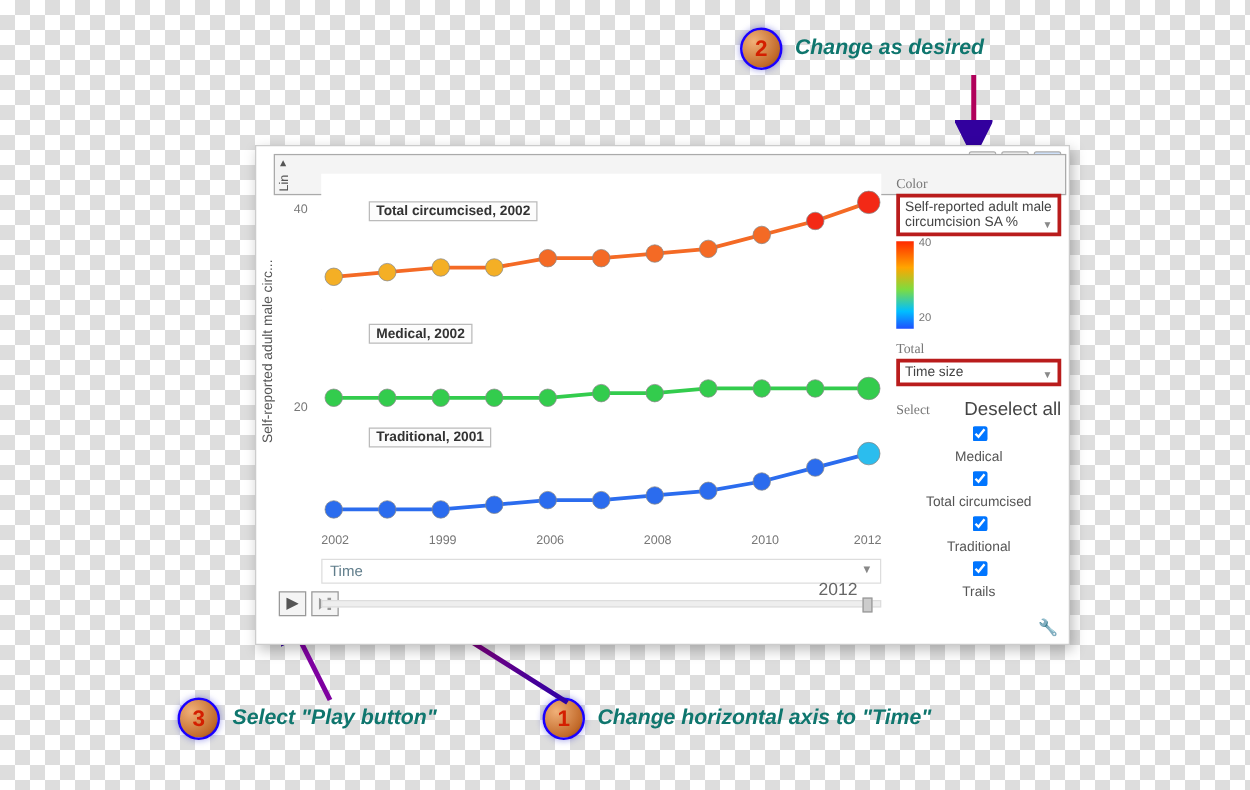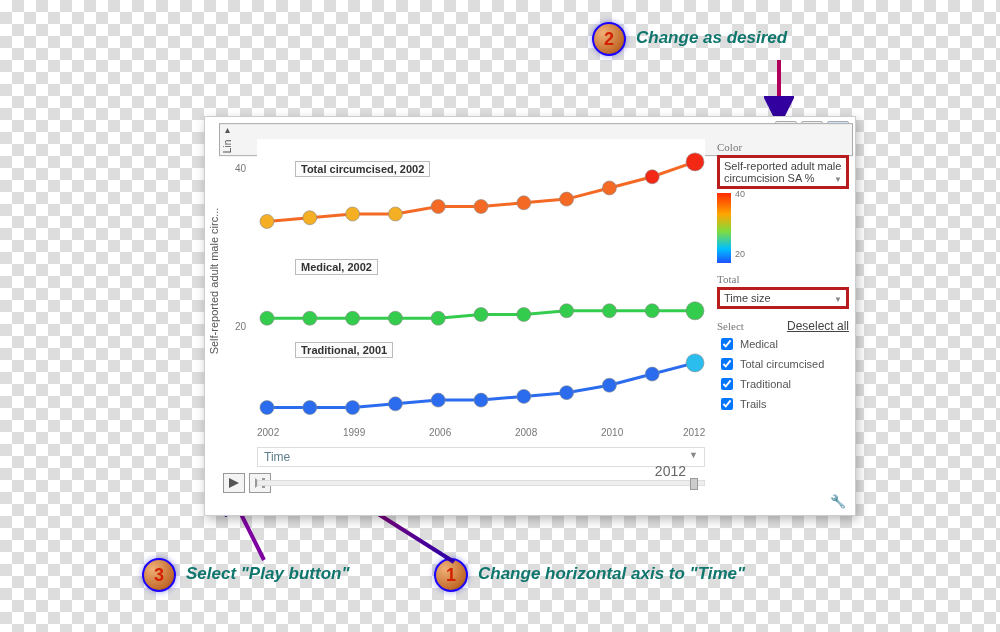--- a/index.html
+++ b/index.html
@@ -109,22 +109,22 @@
   }
   .colorbar {
     width: 14px;
     height: 70px;
     margin-top:4px;
     background: linear-gradient(to bottom, #ff2a00 0%, #ffa500 30%, #7edc3f 55%, #00bfff 80%, #1e50ff 100%);
   }
   .colorbar-wrap { display:flex; gap:4px; align-items:flex-start; }
   .cb-ticks { font-size:9px; color:#777; display:flex; flex-direction:column; justify-content:space-between; height:70px; }
   .select-head { display:flex; justify-content:space-between; align-items:center; }
-  .deselect { font-size:12px; color:#444; text-decoration:underline; }
-  .sel-item { display:flex; align-items:center; gap:4px; margin-top:2px; font-size:11px; }
+  .deselect { font-size:15px; color:#444; }
+  .sel-item { display:flex; align-items:center; gap:4px; margin-top:2px; font-size:11px;flex-direction:column; }
   .sel-item input { width:12px; height:12px; }
   .x-axis-tick {
     position:absolute;
     font-size:10px;
     color:#777;
     top: 310px;
   }
   .y-grid { position:absolute; left:52px; right:158px; border-top:1px solid #eee; }
   .y-tick { position:absolute; left:30px; font-size:10px; color:#777; transform:translateY(-50%);}
   .data-label {

